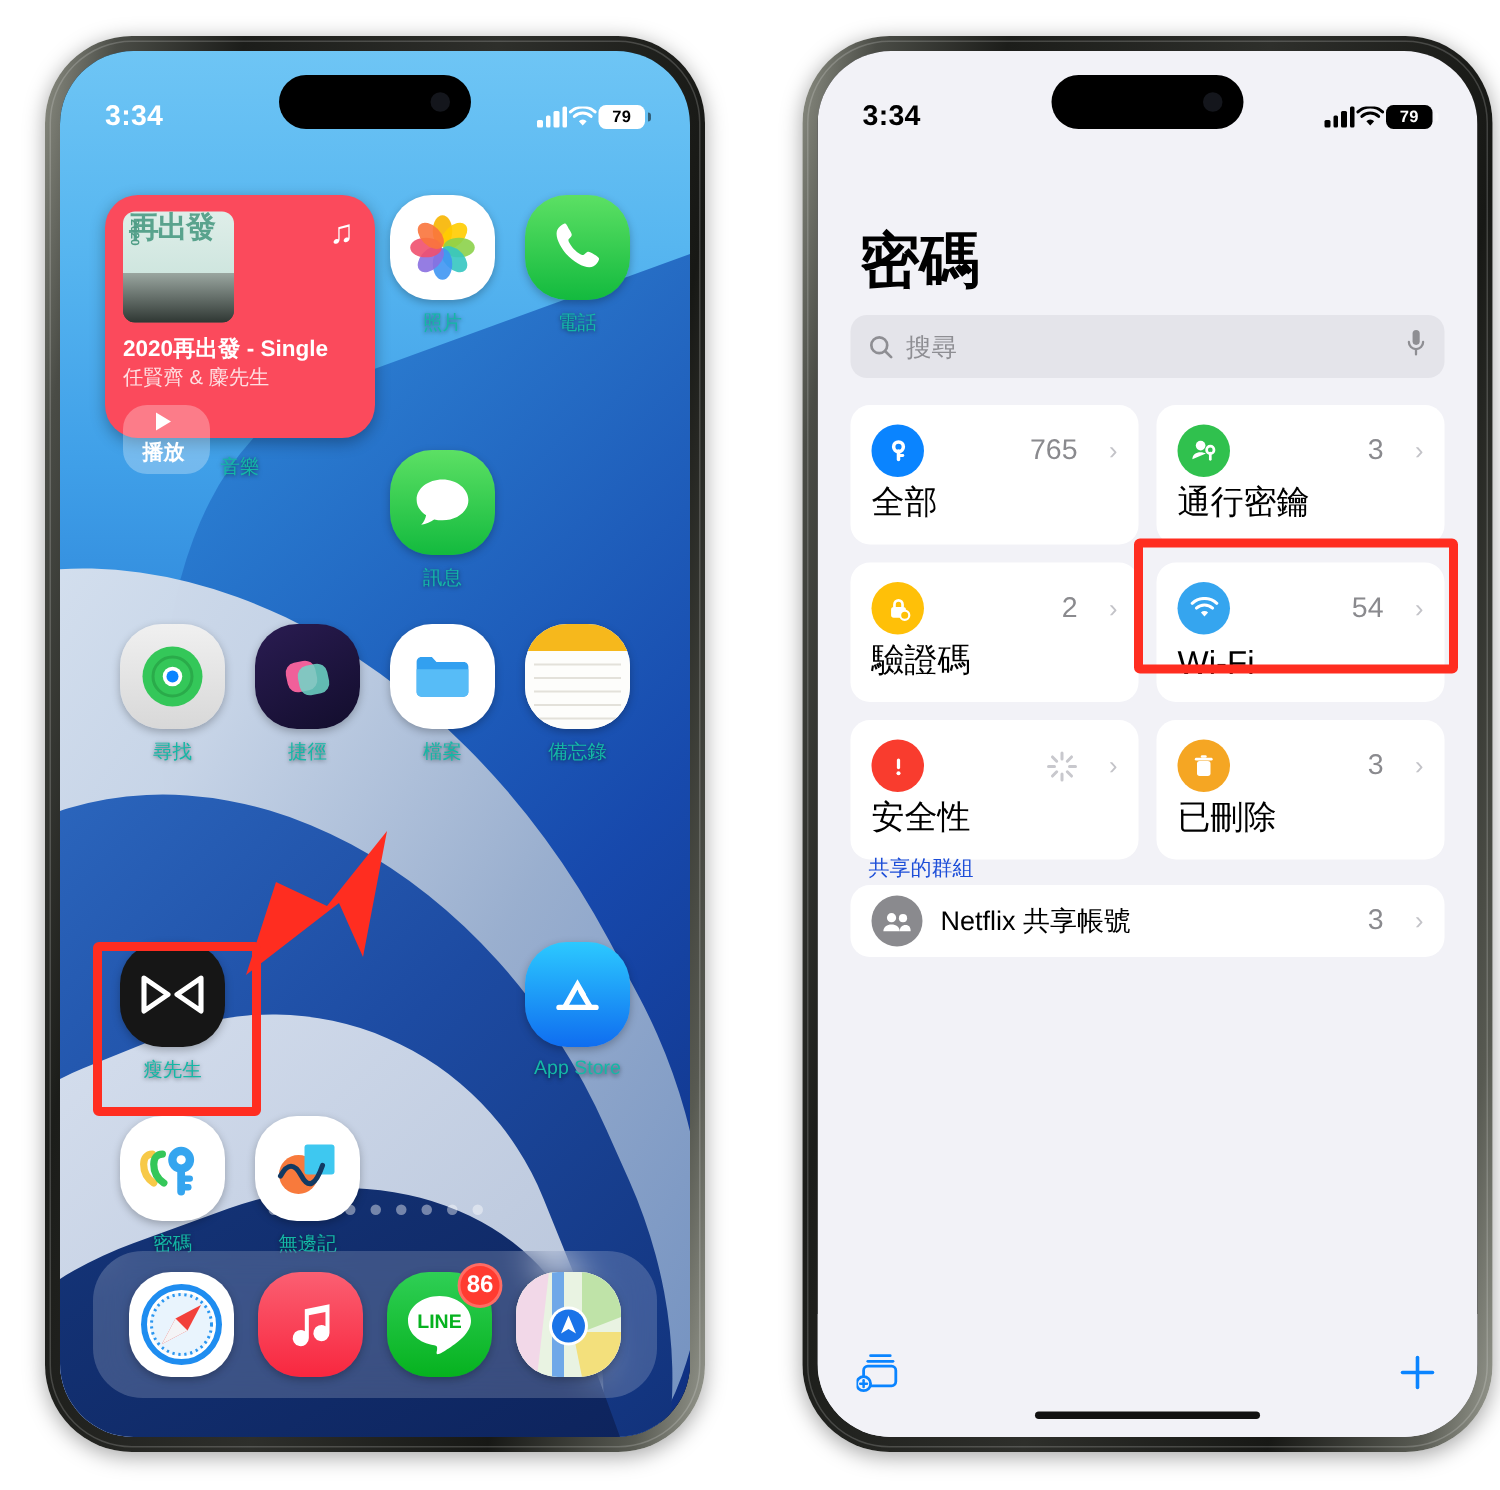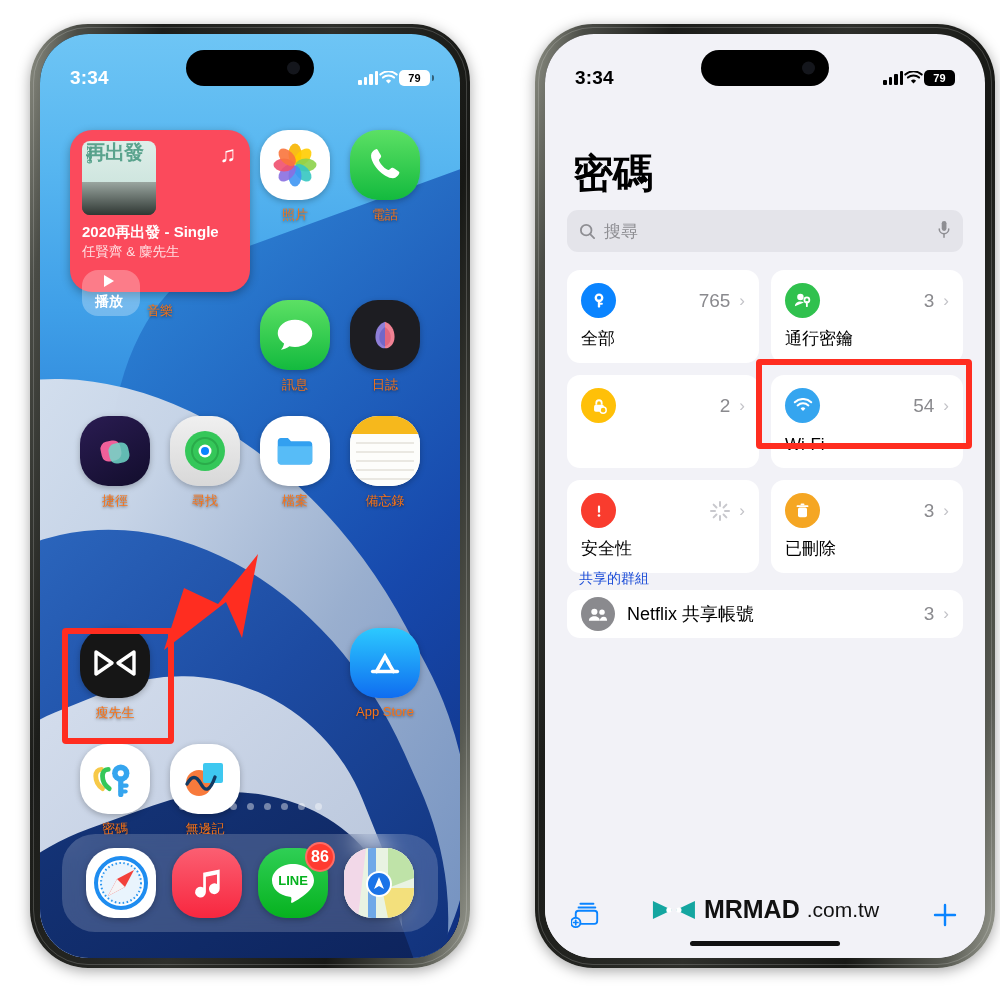--- a/index.html
+++ b/index.html
@@ -79,21 +79,21 @@
   .wp-shape-e{ position:absolute; left:-25%; bottom:-28%; width:115%; height:44%;
     background:linear-gradient(170deg,#143478 0%, #0a1b4e 100%);
     transform:rotate(-20deg); border-radius:46% 40% 0 0;}
 
   .grid{ position:absolute; left:0; right:0; top:96px; padding:0 30px; z-index:6;}
   .row{ display:grid; grid-template-columns:repeat(4,1fr); row-gap:8px; margin-bottom:22px; }
   .cell{ display:flex; flex-direction:column; align-items:center; gap:6px; }
   .ico{ width:70px; height:70px; border-radius:28px; position:relative;
         box-shadow:0 2px 6px rgba(0,0,0,.26); overflow:hidden;
         display:flex;align-items:center;justify-content:center; }
-  .lbl{ font-size:13px; color:#f97316; text-shadow:0 1px 3px rgba(0,0,0,.55); white-space:nowrap; }
+  .lbl{ font-size:13px; color:#14b8a6; text-shadow:0 1px 3px rgba(0,0,0,.55); white-space:nowrap; }
   .span2{ grid-column: span 2; }
 
   
   .widget{ width:100%; height:162px; border-radius:22px; background:#fb4a5c;
     box-shadow:0 3px 10px rgba(0,0,0,.3); padding:11px 12px; position:relative; color:#fff; }
   .wg-art{ width:74px;height:74px;border-radius:8px; overflow:hidden; position:relative;
     background:linear-gradient(180deg,#dfeee9 0%,#cfe6df 55%,#6f7a74 56%, #3e4845 100%);text-decoration:underline; }
   .wg-art .band{ position:absolute; left:0; right:0; bottom:0; height:44%;
     background:linear-gradient(180deg,#9aa6a0,#2f3733); }
   .wg-art .txt{ position:absolute; left:4px; top:2px; font-size:20px; font-weight:700;
@@ -133,23 +133,23 @@
   .search{ position:absolute; left:22px; right:22px; top:176px; height:42px; border-radius:11px;
     background:#e4e4ea; display:flex; align-items:center; padding:0 12px; gap:8px; }
   .search .ph{ font-size:17px; color:#8e8e93; }
   .pw-grid{ position:absolute; left:22px; right:22px; top:236px;
     display:grid; grid-template-columns:1fr 1fr; gap:12px; }
   .card{ background:#fff; border-radius:13px; height:93px; padding:13px 14px;
     display:flex; flex-direction:column; justify-content:space-between; position:relative; }
   .card-top{ display:flex; align-items:center; justify-content:space-between; }
   .cico{ width:35px;height:35px;border-radius:50%;
     display:flex;align-items:center;justify-content:center; color:#fff; }
-  .cnt{ display:flex; align-items:center; gap:9px; font-size:19px; color:#8a8a8e; }
+  .cnt{ display:flex; align-items:center; gap:21px; font-size:19px; color:#8a8a8e; }
   .chev{ color:#c3c3c8; font-size:17px; }
-  .cname{ font-size:17px; color:#000; }
+  .cname{ font-size:22px; color:#000; }
   .sect{ position:absolute; left:34px; top:536px; font-size:14px; color:#1d4ed8; }
   .shared{ position:absolute; left:22px; right:22px; top:556px; background:#fff;
     border-radius:13px; height:48px; display:flex; align-items:center; padding:0 14px; gap:12px; }
   .shico{ width:34px;height:34px;border-radius:50%;background:#8a8a8e;
     display:flex;align-items:center;justify-content:center;color:#fff;font-size:15px; }
   .shname{ flex:1; font-size:18px; color:#000; }
   .pw-bottom{ position:absolute; left:0; right:0; bottom:0; height:82px; background:#f2f2f7;
     display:flex; align-items:center; justify-content:space-between; padding:0 26px; }
   .mrmad{ position:absolute; left:50%; transform:translateX(-50%); bottom:34px;
     display:flex; align-items:center; gap:7px; }
@@ -250,53 +250,42 @@
       <div class="row" style="margin-top:-42px">
         <div style="grid-column:span 2"></div>
         <div class="cell">
           <div class="ico" style="background:linear-gradient(180deg,#5ce064,#13ba3e)">
             <svg width="46" height="46" viewBox="0 0 24 24">
                   <path fill="#fff" d="M12 4C7 4 3 7.1 3 11c0 2.2 1.3 4.2 3.3 5.4-.2 1.2-.8 2.4-1.7 3.3 1.7-.2 3.3-.9 4.5-1.8 .9.2 1.9.3 2.9.3 5 0 9-3.1 9-7S17 4 12 4z"></path>
                 </svg>
           </div>
           <div class="lbl">訊息</div>
         </div>
-        <div class="cell">
-          <div class="ico" style="background:#1d1d22">
-            <svg width="42" height="42" viewBox="0 0 44 44">
-              <path d="M22 8c-6 2-10 8-10 16 0 6 4 12 10 12z" fill="#8f7fd8"></path>
-              <path d="M22 8c6 2 10 8 10 16 0 6-4 12-10 12z" fill="#f08294"></path>
-              <path d="M22 14c-3.5 2-6 6-6 11 0 4 2.5 8 6 9z" fill="#6b62c4" opacity=".8"></path>
-              <path d="M22 14c3.5 2 6 6 6 11 0 4-2.5 8-6 9z" fill="#e05f78" opacity=".8"></path>
-            </svg>
-          </div>
-          <div class="lbl">日誌</div>
-        </div>
       </div>
 
       <div class="row">
-        <div class="cell">
-          <div class="ico" style="background:linear-gradient(150deg,#2a1c52,#120d2c)">
-            <svg width="44" height="44" viewBox="0 0 44 44">
-              <rect x="8" y="12" width="20" height="20" rx="7" fill="#f0609a" transform="rotate(-12 18 22)"></rect>
-              <rect x="16" y="14" width="20" height="20" rx="7" fill="#6fd8c8" transform="rotate(-12 26 24)" opacity=".85"></rect>
-            </svg>
-          </div>
-          <div class="lbl">捷徑</div>
-        </div>
         <div class="cell">
           <div class="ico" style="background:linear-gradient(180deg,#f0f0f0,#d8d8d8)">
             <svg width="54" height="54" viewBox="0 0 54 54">
               <circle cx="27" cy="27" r="20" fill="#34c759"></circle>
               <circle cx="27" cy="27" r="13" fill="none" stroke="#2aab4a" stroke-width="2"></circle>
               <circle cx="27" cy="27" r="6.5" fill="#fff"></circle>
               <circle cx="27" cy="27" r="4" fill="#0a84ff"></circle>
             </svg>
           </div>
           <div class="lbl">尋找</div>
+        </div>
+        <div class="cell">
+          <div class="ico" style="background:linear-gradient(150deg,#2a1c52,#120d2c)">
+            <svg width="44" height="44" viewBox="0 0 44 44">
+              <rect x="8" y="12" width="20" height="20" rx="7" fill="#f0609a" transform="rotate(-12 18 22)"></rect>
+              <rect x="16" y="14" width="20" height="20" rx="7" fill="#6fd8c8" transform="rotate(-12 26 24)" opacity=".85"></rect>
+            </svg>
+          </div>
+          <div class="lbl">捷徑</div>
         </div>
         <div class="cell">
           <div class="ico" style="background:#fff">
             <svg width="46" height="46" viewBox="0 0 48 48">
               <path d="M6 14c0-2 1.4-3.5 3.3-3.5h7.3l3.2 3.4h18.9c2 0 3.3 1.5 3.3 3.4v17.3c0 2-1.4 3.4-3.3 3.4H9.3C7.4 38 6 36.6 6 34.6z" fill="#32a0f0"></path>
               <path d="M6 19h36v15.6c0 2-1.4 3.4-3.3 3.4H9.3C7.4 38 6 36.6 6 34.6z" fill="#57bcf7"></path>
             </svg>
           </div>
           <div class="lbl">檔案</div>
         </div>
@@ -518,20 +507,21 @@
                     <rect x="4.5" y="8.5" width="11" height="8" rx="2" fill="#fff"></rect>
                     <path d="M7 8.5V6.6a3 3 0 0 1 6 0v1.9" fill="none" stroke="#fff" stroke-width="2"></path>
                     <circle cx="14.6" cy="14.6" r="3.4" fill="#ffc008" stroke="#fff" stroke-width="1.6"></circle>
                   </svg>
             </div>
             <div class="cnt">
                   <span>2</span>
                   <span class="chev">›</span>
                 </div>
           </div>
+          <div class="cname">驗證碼</div>
         </div>
 
         <div class="card">
           <div class="card-top">
             <div class="cico" style="background:#35a5ef">
               <svg width="20" height="15" viewBox="0 0 20 15">
                 <path d="M10 13 7.6 10.4a3.4 3.4 0 0 1 4.8 0z" fill="#fff"></path>
                 <path d="M4.6 7.4a8 8 0 0 1 10.8 0" stroke="#fff" stroke-width="2" fill="none" stroke-linecap="round"></path>
                 <path d="M1.8 4.2a12 12 0 0 1 16.4 0" stroke="#fff" stroke-width="2" fill="none" stroke-linecap="round"></path>
               </svg>
@@ -617,30 +607,20 @@
           </svg>
         </span>
         <span>
           <svg width="28" height="28" viewBox="0 0 28 28">
             <line x1="14" y1="4" x2="14" y2="24" stroke="#0a84ff" stroke-width="2.4" stroke-linecap="round"></line>
             <line x1="4" y1="14" x2="24" y2="14" stroke="#0a84ff" stroke-width="2.4" stroke-linecap="round"></line>
           </svg>
         </span>
       </div>
 
-      <div class="mrmad">
-        <svg width="46" height="26" viewBox="0 0 46 26">
-          <path d="M2 4 L21 13 L2 22 Z" fill="#14a6a0"></path>
-          <path d="M44 4 L25 13 L44 22 Z" fill="#14a6a0"></path>
-          <circle cx="18" cy="13" r="2.6" fill="#fff"></circle>
-          <circle cx="28" cy="13" r="2.6" fill="#fff"></circle>
-        </svg>
-        <span class="t1">MRMAD</span>
-        <span class="t2">.com.tw</span>
-      </div>
 
       <div class="homebar"></div>
 
       <div class="hl-box" style="left:211px; top:325px; width:216px; height:90px;"></div>
     </div>
    </div>
   </div>
 
 </div>
 

